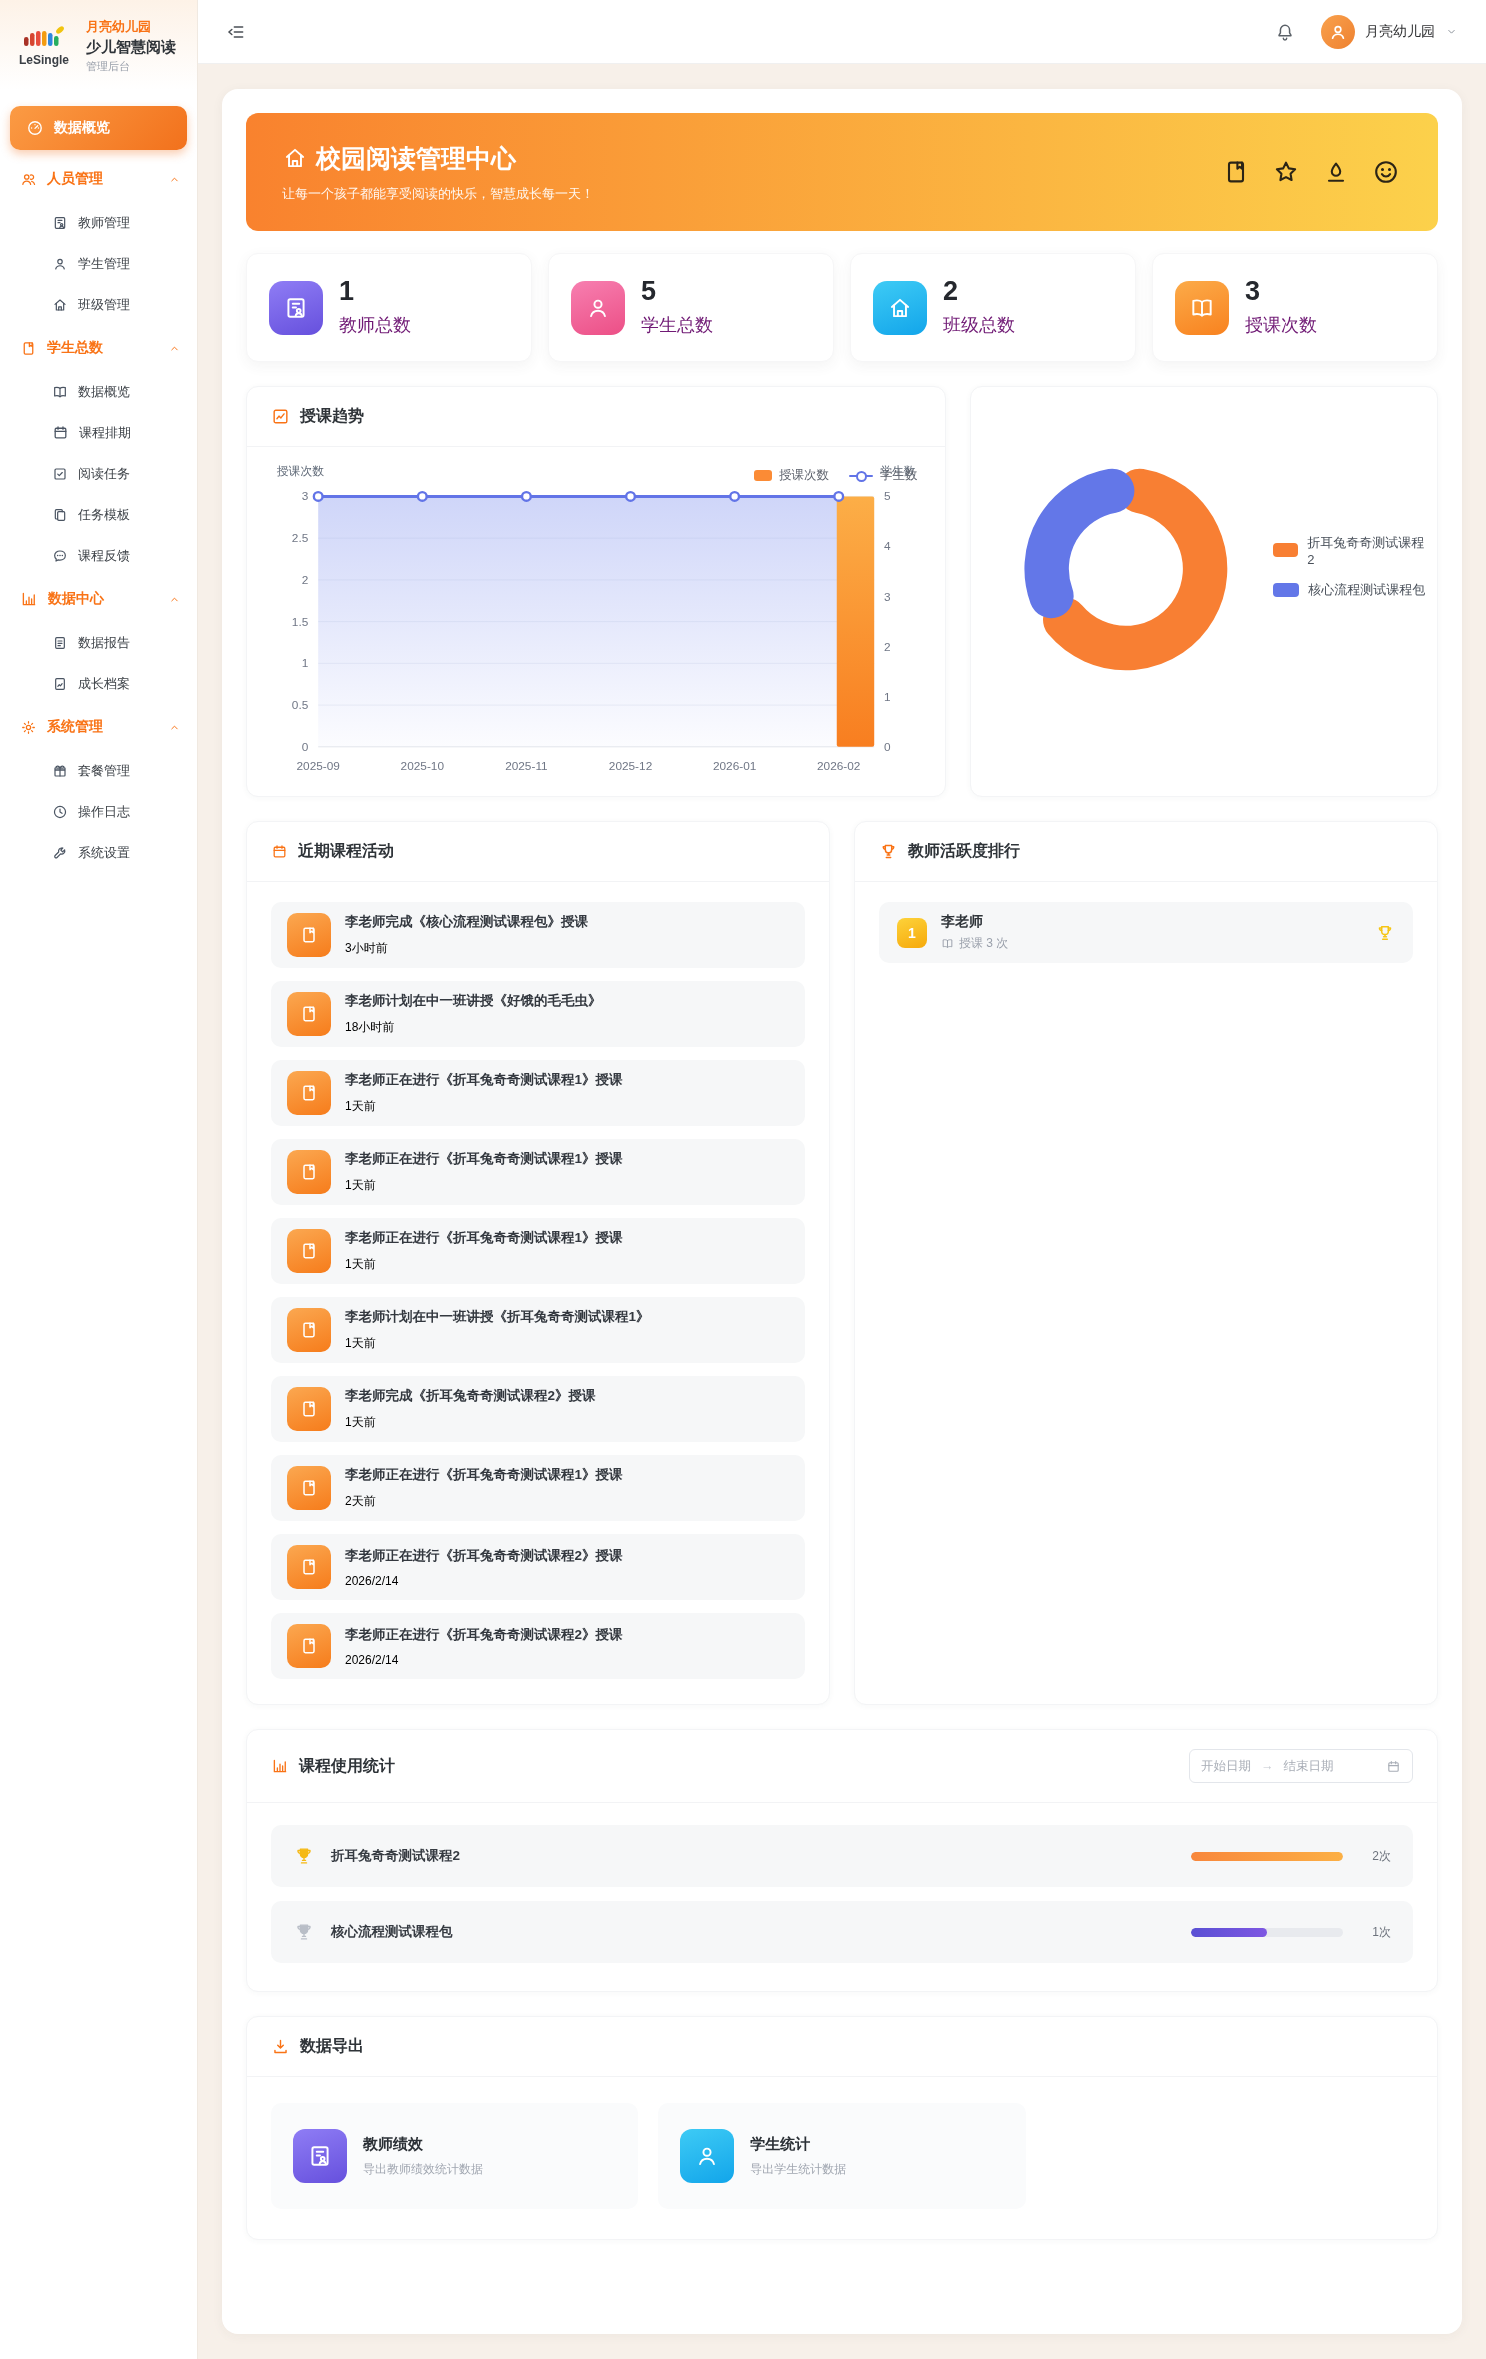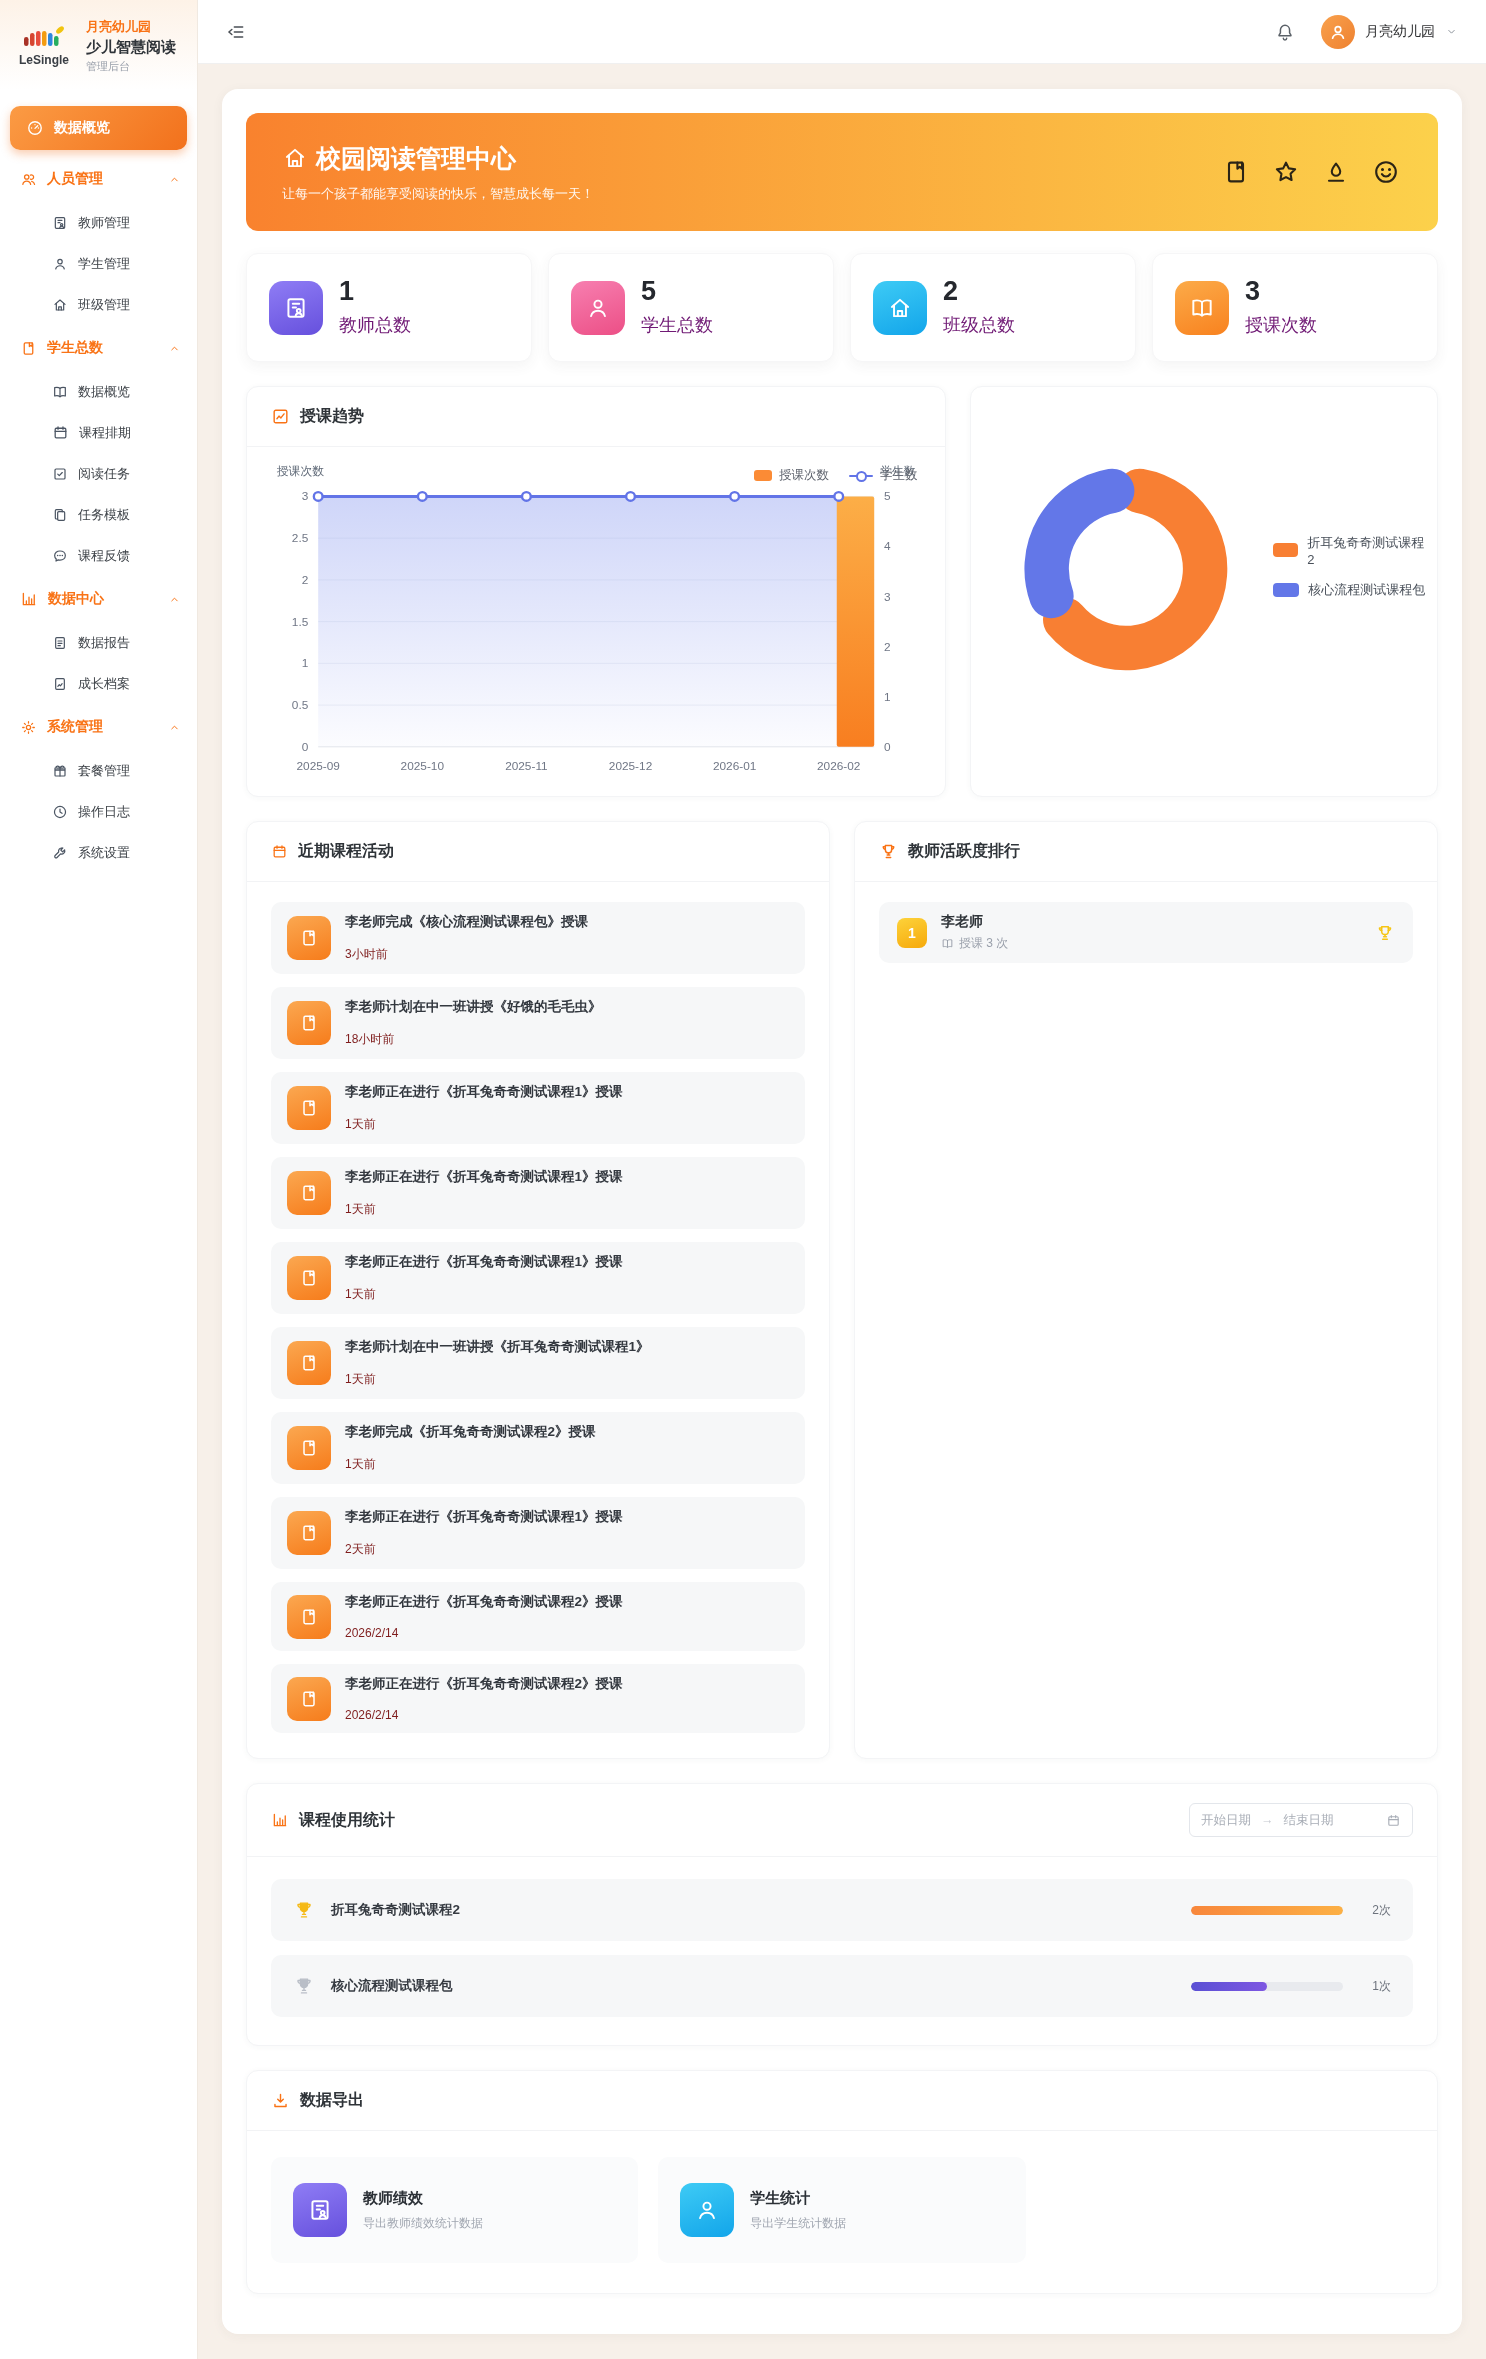--- a/index.html
+++ b/index.html
@@ -132,21 +132,21 @@
   .act-item{
     background:#f6f7f8; border-radius:10px; padding:11px 16px;
     display:flex; align-items:center; gap:14px; margin-bottom:13px; cursor:pointer;
   }
   .act-ic{
     width:44px; height:44px; border-radius:10px; flex:none;
     background:linear-gradient(160deg,#fba851,#f67c1b);
     display:flex; align-items:center; justify-content:center; color:#fff;
   }
   .act-text{ font-size:13.5px; font-weight:700; color:#33383f; }
-  .act-time{ font-size:12px; color:#7f1d1d; margin-top:15px; }
+  .act-time{ font-size:12px; color:#000000; margin-top:9px; }
   
   .rank-item{
     background:#f6f7f8; border-radius:10px; padding:11px 18px;
     display:flex; align-items:center; gap:14px; cursor:pointer;
   }
   .rank-badge{
     width:30px; height:30px; border-radius:8px; flex:none;
     background:linear-gradient(160deg,#fdd23a,#f6a90b);
     color:#fff; font-weight:700; font-size:14px;
     display:flex; align-items:center; justify-content:center;

